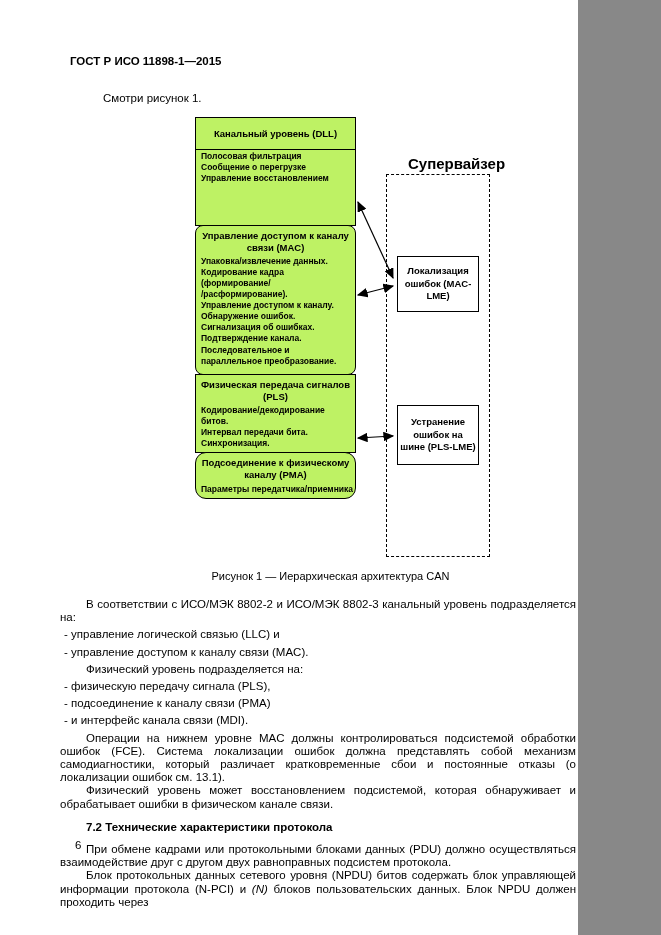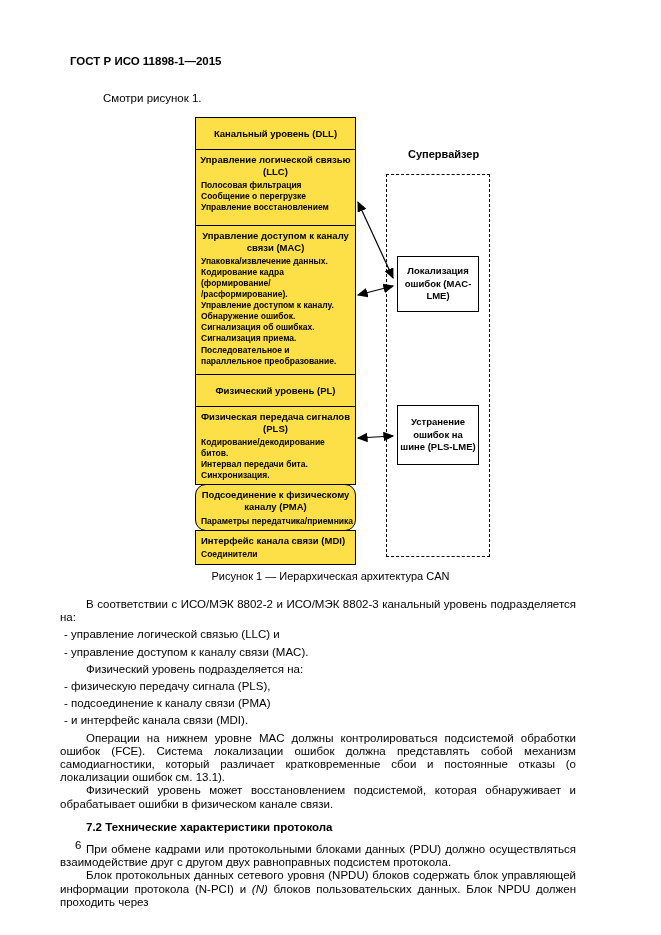--- a/index.html
+++ b/index.html
@@ -1,18 +1,18 @@
 <!DOCTYPE html>
 <html><head>
 <meta charset="utf-8">
 <style>
   html,body{margin:0;padding:0;background:#888;}
   .page{
     position:relative;
-    width:661px;height:935px;
+    width:578px;height:935px;
     background:#fff;
     font-family:"Liberation Sans", sans-serif;
     color:#000;
     overflow:hidden;
   }
   .doc-header{
     position:absolute;left:70px;top:55px;
     font-size:11.5px;font-weight:bold;
   }
   .intro-line{
@@ -23,42 +23,42 @@
   .figure{
     position:absolute;left:0;top:116px;width:661px;height:458px;
   }
   .stack{
     position:absolute;left:195px;top:2px;width:161px;
   }
   .sbox{
     box-sizing:border-box;
     border:1px solid #000;
     margin-top:-1px;
-    background:#fde047;
+    background:#bef264;
   }
   .sbox.hdr{height:33px;display:flex;align-items:center;justify-content:center;}
   .sbox.hdr .sbox-title{padding:0 2px;}
   .sbox-title{
     font-weight:bold;font-size:9.5px;line-height:1.22;
     text-align:center;padding:4px 3px 2px;
   }
   .sbox-lines{
     font-size:8.5px;line-height:1.3;
     padding:1px 2px 3px 5px;
     font-weight:bold;
   }
   .sbox.llc{min-height:77px;}
-  .sbox.mac{min-height:150px;}
+  .sbox.mac{min-height:150px;border-radius:8px;}
   .sbox.pls{min-height:73px;}
   .sbox.pma{min-height:45px;border-radius:11px;}
   .sbox.mdi{min-height:35px;}
   .sbox.mdi .sbox-title{text-align:left;padding-left:5px;}
   .supervisor-label{
-    position:absolute;left:408px;top:32px;
-    font-size:11px;font-weight:bold;
+    position:absolute;left:408px;top:39px;
+    font-size:15px;font-weight:bold;
   }
   .dashed-box{
     position:absolute;left:386px;top:58px;width:104px;height:383px;
     border:1px dashed #000;box-sizing:border-box;
   }
   .lme-box{
     position:absolute;left:10px;width:82px;
     border:1px solid #000;background:#fff;box-sizing:border-box;
     display:flex;align-items:center;justify-content:center;
     font-weight:bold;font-size:9.5px;line-height:1.35;text-align:center;
@@ -96,70 +96,60 @@
 
   <div class="figure">
 
     <div class="stack">
 
       <div class="sbox hdr">
         <div class="sbox-title">Канальный уровень (DLL)</div>
       </div>
 
       <div class="sbox llc">
-        <div class="sbox-title">Управление логической связью (LLC)</div>
         <div class="sbox-lines">
           <div>Полосовая фильтрация</div>
           <div>Сообщение о перегрузке</div>
           <div>Управление восстановлением</div>
         </div>
       </div>
 
       <div class="sbox mac">
         <div class="sbox-title">Управление доступом к каналу связи (MAC)</div>
         <div class="sbox-lines">
           <div>Упаковка/извлечение данных.</div>
           <div>Кодирование кадра</div>
           <div>(формирование/</div>
           <div>/расформирование).</div>
           <div>Управление доступом к каналу.</div>
           <div>Обнаружение ошибок.</div>
           <div>Сигнализация об ошибках.</div>
-          <div>Сигнализация приема.</div>
+          <div>Подтверждение канала.</div>
           <div>Последовательное и</div>
           <div>параллельное преобразование.</div>
         </div>
       </div>
 
-      <div class="sbox hdr">
-        <div class="sbox-title">Физический уровень (PL)</div>
-      </div>
 
       <div class="sbox pls">
         <div class="sbox-title">Физическая передача сигналов (PLS)</div>
         <div class="sbox-lines">
           <div>Кодирование/декодирование битов.</div>
           <div>Интервал передачи бита.</div>
           <div>Синхронизация.</div>
         </div>
       </div>
 
       <div class="sbox pma">
         <div class="sbox-title">Подсоединение к физическому каналу (PMA)</div>
         <div class="sbox-lines">
           <div>Параметры передатчика/приемника</div>
         </div>
       </div>
 
-      <div class="sbox mdi">
-        <div class="sbox-title">Интерфейс канала связи (MDI)</div>
-        <div class="sbox-lines">
-          <div>Соединители</div>
-        </div>
-      </div>
 
     </div>
 
     <div class="supervisor-label">Супервайзер</div>
 
     <div class="dashed-box">
       <div class="lme-box lme-mac">Локализация ошибок (MAC-LME)</div>
       <div class="lme-box lme-pls">Устранение ошибок на шине (PLS-LME)</div>
     </div>
 
@@ -186,18 +176,18 @@
     <p class="plain">- управление логической связью (LLC) и</p>
     <p class="plain">- управление доступом к каналу связи (MAC).</p>
     <p class="para">Физический уровень подразделяется на:</p>
     <p class="plain">- физическую передачу сигнала (PLS),</p>
     <p class="plain">- подсоединение к каналу связи (PMA)</p>
     <p class="plain">- и интерфейс канала связи (MDI).</p>
     <p class="para">Операции на нижнем уровне MAC должны контролироваться подсистемой обработки ошибок (FCE). Система локализации ошибок должна представлять собой механизм самодиагностики, который различает кратковременные сбои и постоянные отказы (о локализации ошибок см. 13.1).</p>
     <p class="para">Физический уровень может восстановлением подсистемой, которая обнаруживает и обрабатывает ошибки в физическом канале связи.</p>
     <p class="heading">7.2 Технические характеристики протокола</p>
     <p class="para">При обмене кадрами или протокольными блоками данных (PDU) должно осуществляться взаимодействие друг с другом двух равноправных подсистем протокола.</p>
-    <p class="para"><span>Блок протокольных данных сетевого уровня (NPDU) блоков содержать блок управляющей информации протокола (N-PCI) и </span><span class="it">(N)</span><span> блоков пользовательских данных. Блок NPDU должен проходить через</span></p>
+    <p class="para"><span>Блок протокольных данных сетевого уровня (NPDU) битов содержать блок управляющей информации протокола (N-PCI) и </span><span class="it">(N)</span><span> блоков пользовательских данных. Блок NPDU должен проходить через</span></p>
   </div>
 
   <div class="page-number">6</div>
 
 </div>
 
 </body></html>

